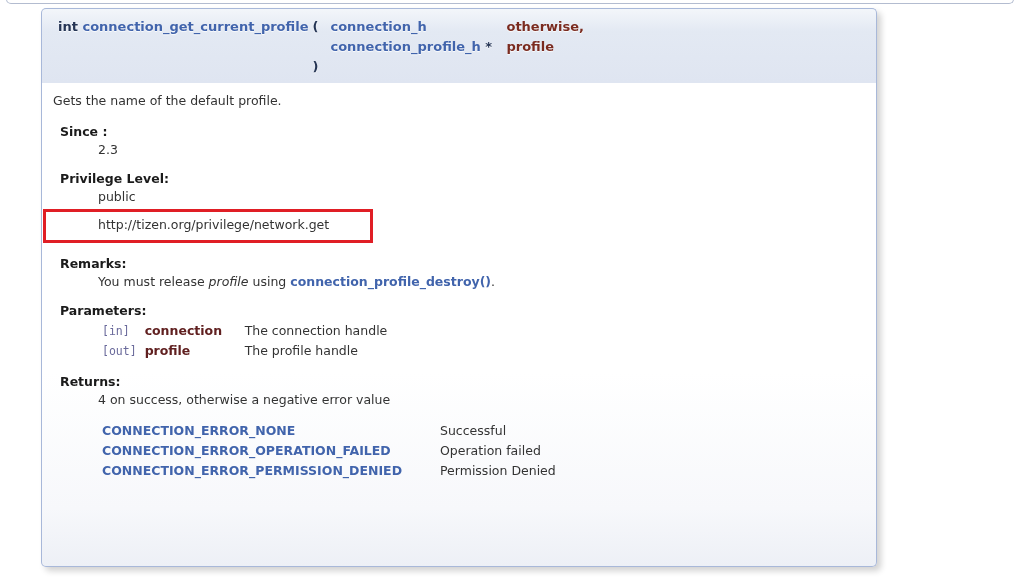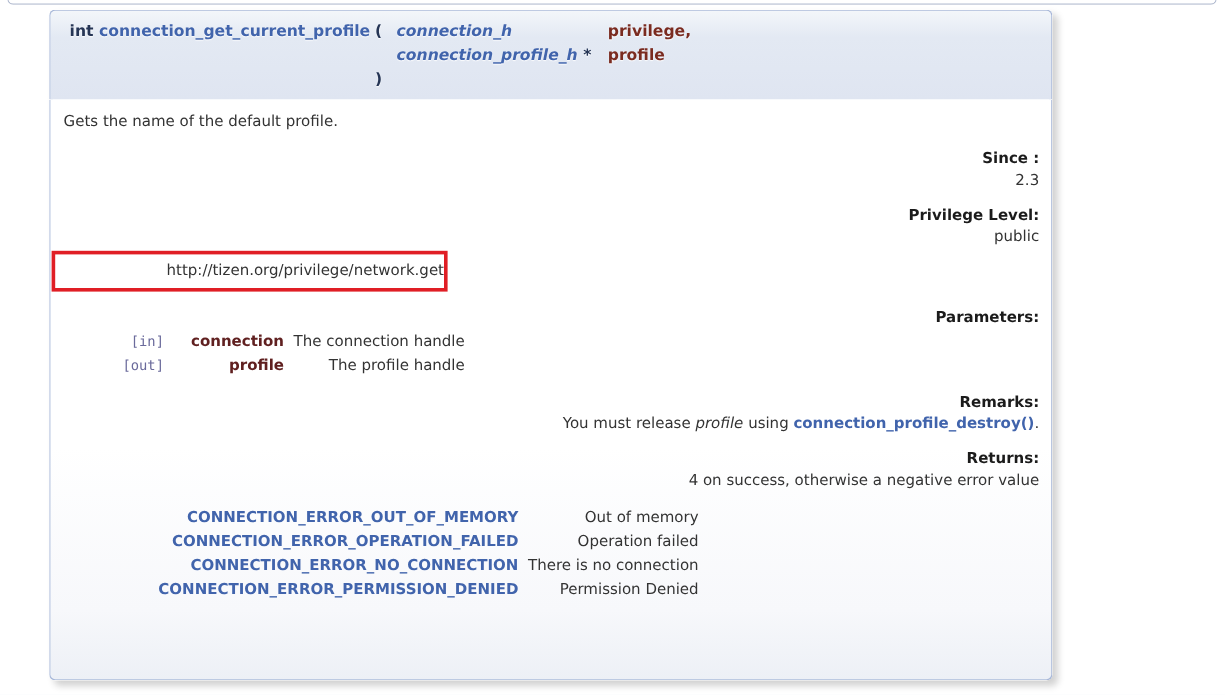--- a/index.html
+++ b/index.html
@@ -56,42 +56,42 @@
   }
   table.memname td {
     padding: 0 2px;
     line-height: 20px;
     white-space: nowrap;
     vertical-align: top;
     font-size: 13px;
   }
   td.memname-cell { padding-right: 4px; }
   td.paren-cell { width: 14px; }
-  td.ptype-cell { min-width: 172px; font-style: italic; }
+  td.ptype-cell { min-width: 172px; }
   a.proto-link, a.el {
     color: #4164ac;
     text-decoration: none;
     font-weight: bold;
     cursor: pointer;
   }
   .pname-proto { color: #7a2b20; }
   .star { color: #253555; }
 
   
   .memdoc {
     box-sizing: border-box;
     border: 1px solid #A8B8D9;
     border-top: none;
     border-radius: 0 0 5px 5px;
     background: linear-gradient(180deg, #ffffff 0%, #ffffff 60%, #f7f8fb 88%, #edf0f6 100%);
     padding: 8px 10px 8px 10px;
     height: 484px;
   }
   p.brief { margin: 2px 0 15px 1px; line-height: 16px; }
-  dl { margin: 13px 0 0 0; padding: 0; text-align: right; }
+  dl { margin: 13px 0 0 0; padding: 0; }
   dt { font-weight: bold; color: #1b1b1b; margin-left: 8px; line-height: 16px; }
   dd { margin: 2px 0 0 46px; line-height: 16px; }
 
   .red-highlight {
     box-sizing: border-box;
     border: 3px solid #e01e25;
     width: 330px;
     margin: 4px 0 0 -9px;
     padding: 3px 0 7px 6px;
   }
@@ -125,21 +125,21 @@
 
 <div class="memitem">
 
   <div class="memproto">
     <table class="memname">
       <tbody>
           <tr>
         <td class="memname-cell"><span>int</span> <a class="proto-link">connection_get_current_profile</a></td>
         <td class="paren-cell">(</td>
         <td class="ptype-cell"><a class="proto-link">connection_h</a></td>
-        <td class="pname-proto">privilege,</td>
+        <td class="pname-proto">otherwise,</td>
       </tr>
       <tr>
         <td></td>
         <td></td>
         <td class="ptype-cell"><a class="proto-link">connection_profile_h</a> <span class="star">*</span></td>
         <td class="pname-proto">profile</td>
       </tr>
       <tr>
         <td></td>
         <td class="paren-cell">)</td>
@@ -162,20 +162,25 @@
     <dl>
       <dt>Privilege Level:</dt>
       <dd>public</dd>
     </dl>
 
     <div class="red-highlight">
       <dl>
         <dd>http://tizen.org/privilege/network.get</dd>
       </dl>
     </div>
+
+    <dl>
+      <dt>Remarks:</dt>
+      <dd><span>You must release </span><em class="param-ref">profile</em><span> using </span><a class="el">connection_profile_destroy()</a><span>.</span></dd>
+    </dl>
 
     <dl>
       <dt>Parameters:</dt>
       <dd>
         <table class="params">
           <tbody>
               <tr>
             <td class="paramdir">[in]</td>
             <td class="pname">connection</td>
             <td class="pdesc">The connection handle</td>
@@ -184,44 +189,35 @@
             <td class="paramdir">[out]</td>
             <td class="pname">profile</td>
             <td class="pdesc">The profile handle</td>
           </tr>
         </tbody>
           </table>
       </dd>
     </dl>
 
     <dl>
-      <dt>Remarks:</dt>
-      <dd><span>You must release </span><em class="param-ref">profile</em><span> using </span><a class="el">connection_profile_destroy()</a><span>.</span></dd>
-    </dl>
-
-    <dl>
       <dt>Returns:</dt>
       <dd>4 on success, otherwise a negative error value</dd>
     </dl>
 
     <dl>
       <dd>
         <table class="retval">
           <tbody>
-          <tr>
-            <td class="rvname"><a class="el">CONNECTION_ERROR_OUT_OF_MEMORY</a></td>
-            <td class="rvdesc">Out of memory</td>
+              <tr>
+            <td class="rvname"><a class="el">CONNECTION_ERROR_NONE</a></td>
+            <td class="rvdesc">Successful</td>
           </tr>
           <tr>
             <td class="rvname"><a class="el">CONNECTION_ERROR_OPERATION_FAILED</a></td>
             <td class="rvdesc">Operation failed</td>
-          </tr>
-          <tr>
-            <td class="rvname"><a class="el">CONNECTION_ERROR_NO_CONNECTION</a></td>
-            <td class="rvdesc">There is no connection</td>
           </tr>
           <tr>
             <td class="rvname"><a class="el">CONNECTION_ERROR_PERMISSION_DENIED</a></td>
             <td class="rvdesc">Permission Denied</td>
           </tr>
         </tbody>
           </table>
       </dd>
     </dl>
 

